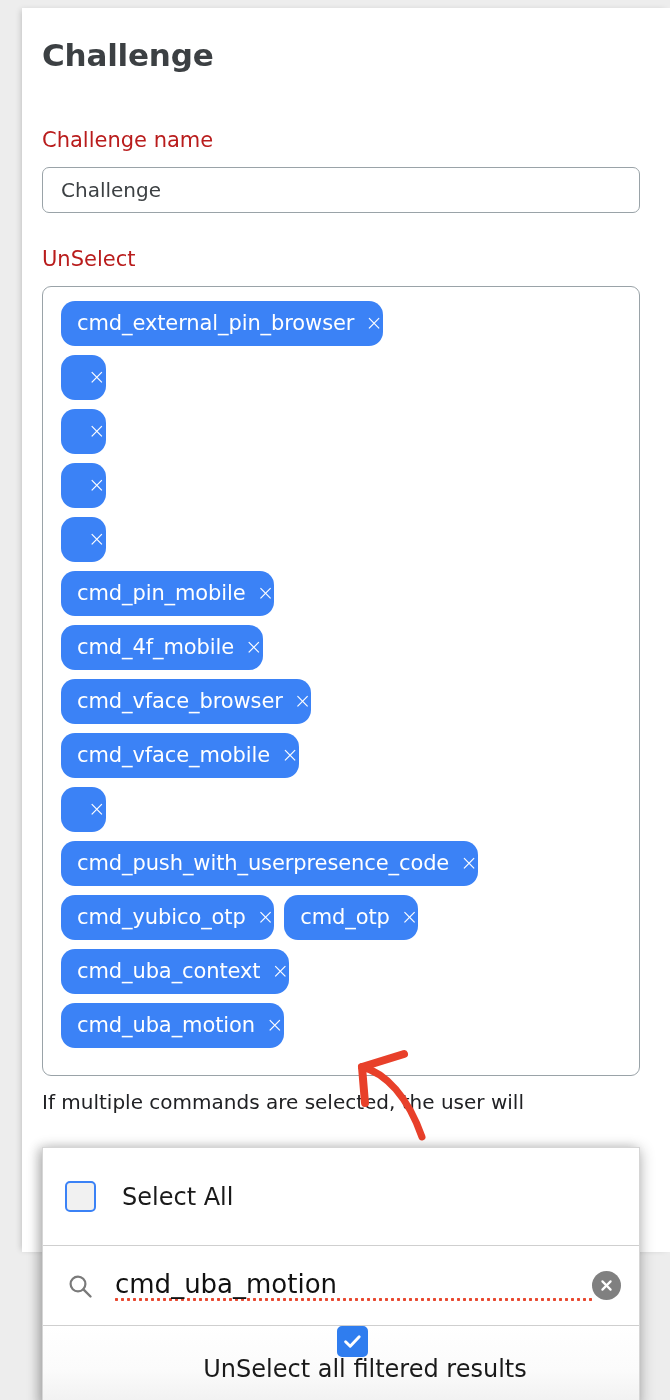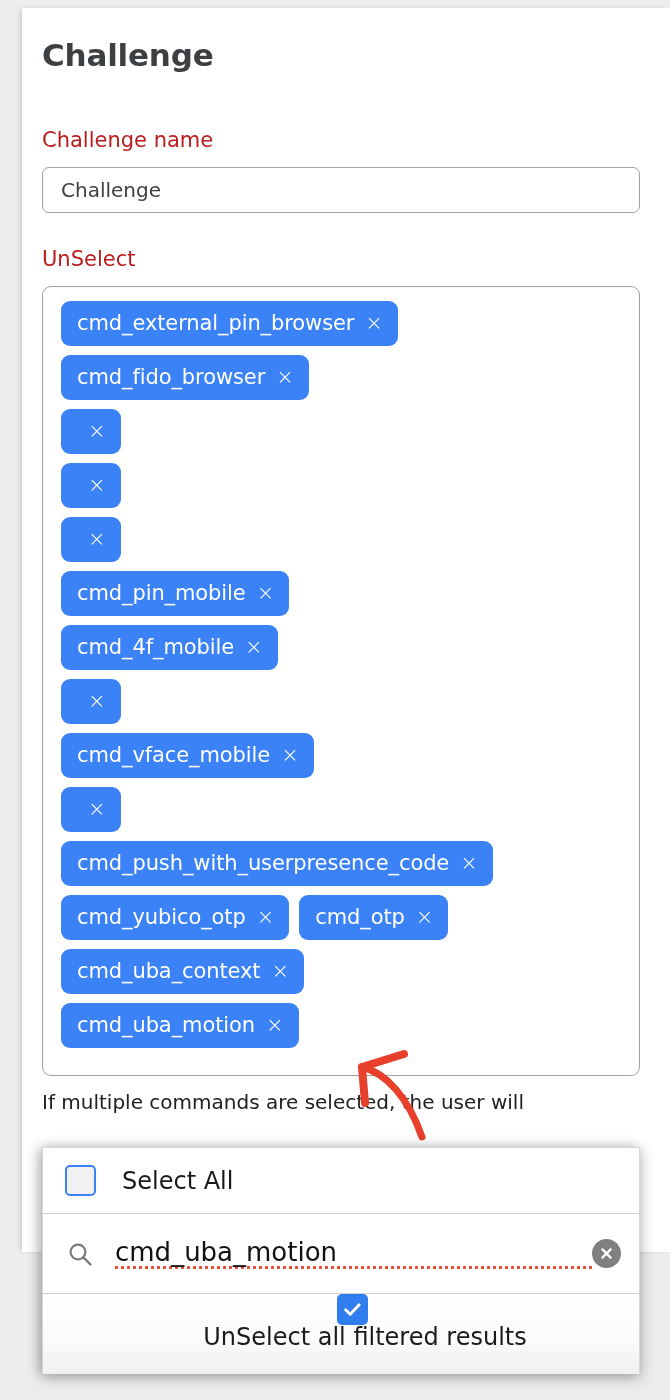--- a/index.html
+++ b/index.html
@@ -92,23 +92,23 @@
     flex-direction: row;
     gap: 10px;
     align-items: flex-start;
   }
 
   .chip {
     display: inline-flex;
     align-items: center;
     background: #3b82f6;
     color: #ffffff;
-    border-radius: 9px;
+    border-radius: 14px;
     height: 45px;
-    padding: 0 15px 0 16px;
+    padding: 0 0 0 16px;
     font-size: 21px;
     line-height: 1;
     white-space: nowrap;
     box-sizing: border-box;
   }
 
   .chip-label {
     letter-spacing: -0.1px;
   }
 
@@ -157,21 +157,21 @@
 
   .dd-row {
     display: flex;
     align-items: center;
     box-sizing: border-box;
     border-bottom: 1px solid #cfcfcf;
     background: #ffffff;
   }
 
   .dd-row-select-all {
-    height: 66px;
+    height: 98px;
     padding-left: 22px;
   }
 
   .dd-row-search {
     height: 80px;
     padding-left: 22px;
     padding-right: 18px;
   }
 
   .dd-row-unselect {
@@ -267,21 +267,20 @@
     <div class="commands-box">
       <div class="chip-rows" id="chip-rows">
           <div class="chip-row">
             <span class="chip">
               <span class="chip-label">cmd_external_pin_browser</span>
               <span class="chip-remove">×</span>
             </span>
           </div>
           <div class="chip-row">
             <span class="chip">
-              <span class="chip-label">cmd_fido_browser</span>
               <span class="chip-remove">×</span>
             </span>
           </div>
           <div class="chip-row">
             <span class="chip">
               <span class="chip-remove">×</span>
             </span>
           </div>
           <div class="chip-row">
             <span class="chip">
@@ -300,20 +299,21 @@
             </span>
           </div>
           <div class="chip-row">
             <span class="chip">
               <span class="chip-label">cmd_4f_mobile</span>
               <span class="chip-remove">×</span>
             </span>
           </div>
           <div class="chip-row">
             <span class="chip">
+              <span class="chip-label">cmd_vface_browser</span>
               <span class="chip-remove">×</span>
             </span>
           </div>
           <div class="chip-row">
             <span class="chip">
               <span class="chip-label">cmd_vface_mobile</span>
               <span class="chip-remove">×</span>
             </span>
           </div>
           <div class="chip-row">

